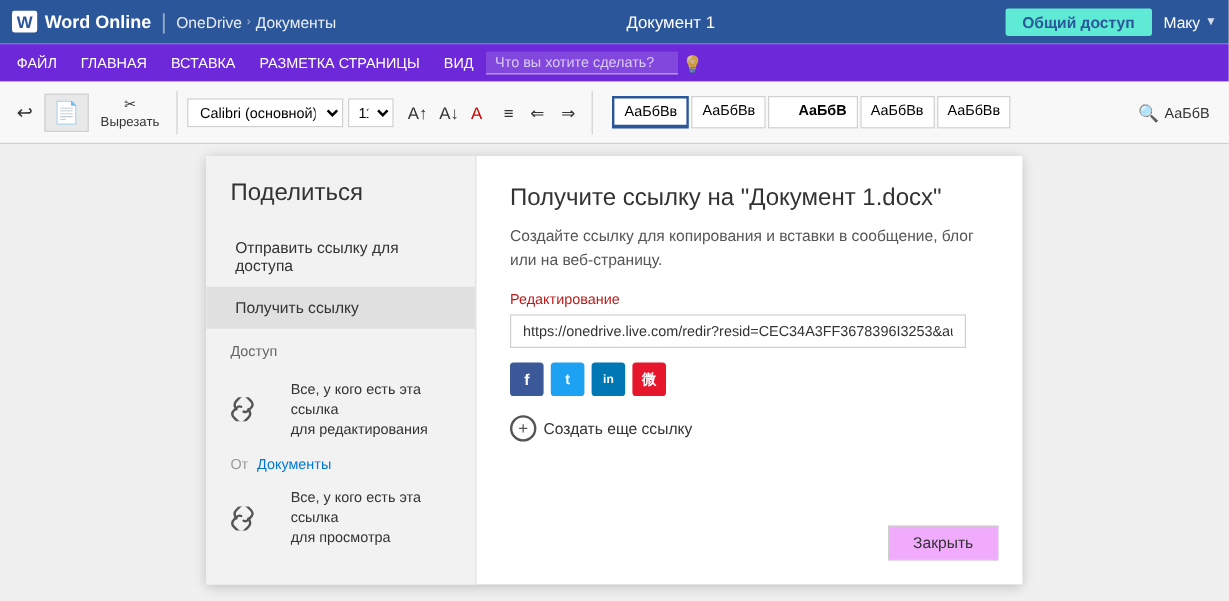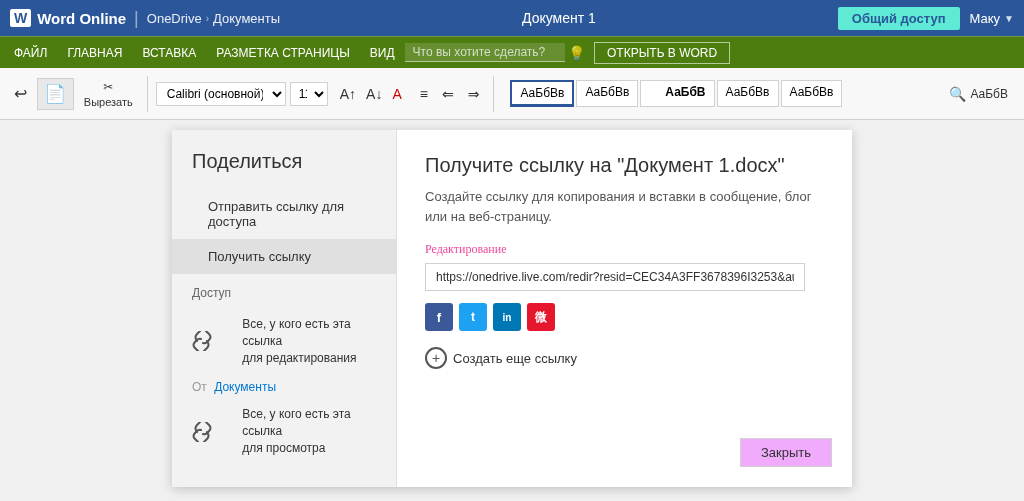--- a/index.html
+++ b/index.html
@@ -74,21 +74,21 @@
     .title-bar-dropdown {
       color: rgba(255,255,255,0.8);
       font-size: 10px;
       margin-left: 4px;
     }
 
     
     .menu-bar {
       display: flex;
       align-items: center;
-      background: #4d7c0f;
+      background: #6d28d9;
       height: 32px;
       padding: 0 4px;
       border-top: 1px solid rgba(255,255,255,0.2);
     }
     .menu-item {
       color: white;
       font-size: 12px;
       padding: 0 10px;
       height: 100%;
       display: flex;
@@ -176,21 +176,21 @@
       border: none;
       cursor: pointer;
       font-size: 12px;
       color: #333;
       display: flex;
       align-items: center;
       gap: 4px;
       padding: 4px 8px;
     }
     .share-nav-item {
-      padding: 10px 36px;
+      padding: 10px 24px;
       cursor: pointer;
       font-size: 13px;
       color: #333;
     }
     .share-nav-item.active { background: #e0e0e0; font-weight: 400; }
     .share-section-title {
       padding: 12px 20px 6px 20px;
       font-size: 12px;
       color: #666;
     }
@@ -306,21 +306,20 @@
 </div>
 
 <div class="menu-bar">
   <div class="menu-item">ФАЙЛ</div>
   <div class="menu-item">ГЛАВНАЯ</div>
   <div class="menu-item">ВСТАВКА</div>
   <div class="menu-item">РАЗМЕТКА СТРАНИЦЫ</div>
   <div class="menu-item">ВИД</div>
   <input class="search-box" type="text" placeholder="Что вы хотите сделать?" style="">
   <span style="color:rgba(255,255,255,0.7);margin-left:4px;font-size:14px;">💡</span>
-  <button class="open-word-btn">ОТКРЫТЬ В WORD</button>
 </div>
 
 <div class="ribbon">
   <button class="ribbon-btn">
     <span style="font-size:16px;">↩</span>
   </button>
   <div style="display:flex;align-items:center;gap:4px;background:#e8e8e8;padding:4px 6px;border:1px solid #d0d0d0;">
     <span style="font-size:18px;">📄</span>
   </div>
   <div style="display:flex;align-items:center;gap:2px;">
@@ -401,21 +400,21 @@
           <div>Все, у кого есть эта ссылка</div>
           <div>для просмотра</div>
         </div>
       </div>
     </div>
 
     <div style="flex:1;padding:24px 28px;position:relative;">
       <div style="font-size:20px;font-weight:300;color:#333;margin-bottom:10px;">Получите ссылку на "Документ 1.docx"</div>
       <div style="font-size:13px;color:#555;margin-bottom:16px;line-height:1.5;">Создайте ссылку для копирования и вставки в сообщение, блог или на веб-страницу.</div>
 
-      <div style="font-size:12px;color:#ec4899;margin-bottom:6px;font-family:Liberation Serif, serif;">Редактирование</div>
+      <div style="font-size:12px;color:#b91c1c;margin-bottom:6px;">Редактирование</div>
 
       <input type="text" class="link-input" style="width: 380px;" value="https://onedrive.live.com/redir?resid=CEC34A3FF3678396I3253&amp;au">
 
       <div class="social-icons">
         <button class="social-btn social-fb">f</button>
         <button class="social-btn social-tw" style="font-size:12px;">t</button>
         <button class="social-btn social-li" style="font-size:10px;">in</button>
         <button class="social-btn social-wb" style="font-size:12px;">微</button>
       </div>
 

